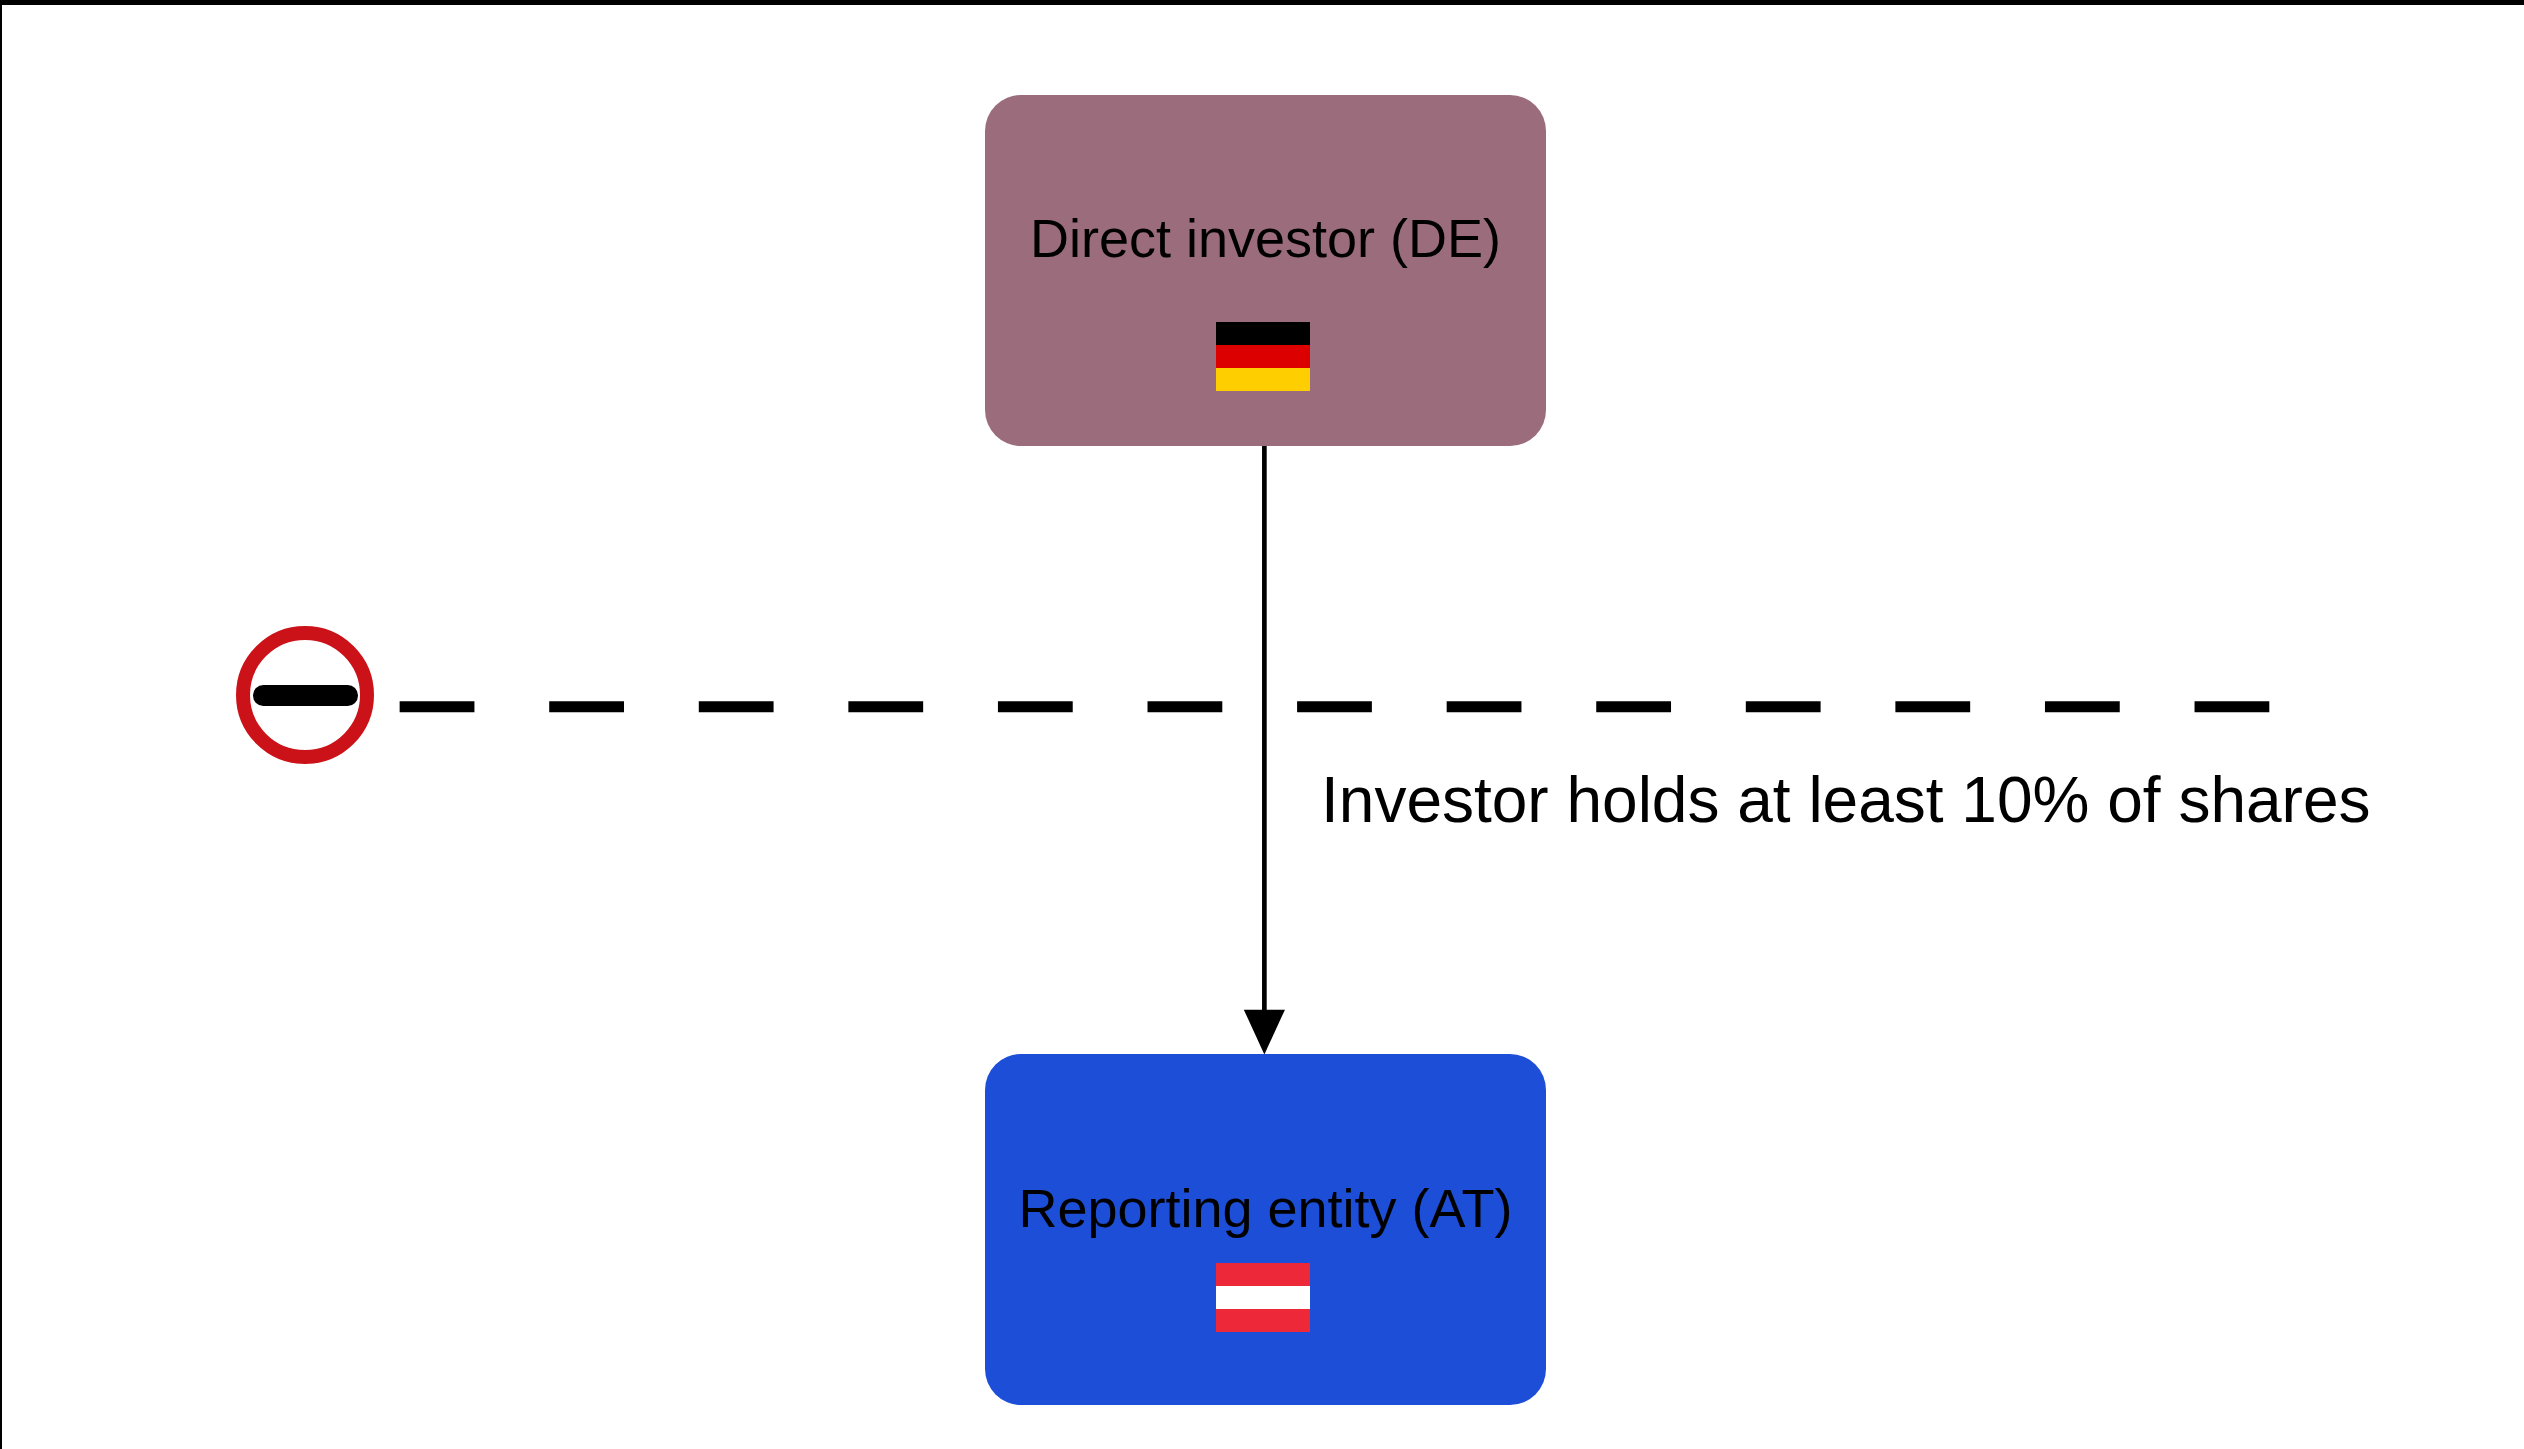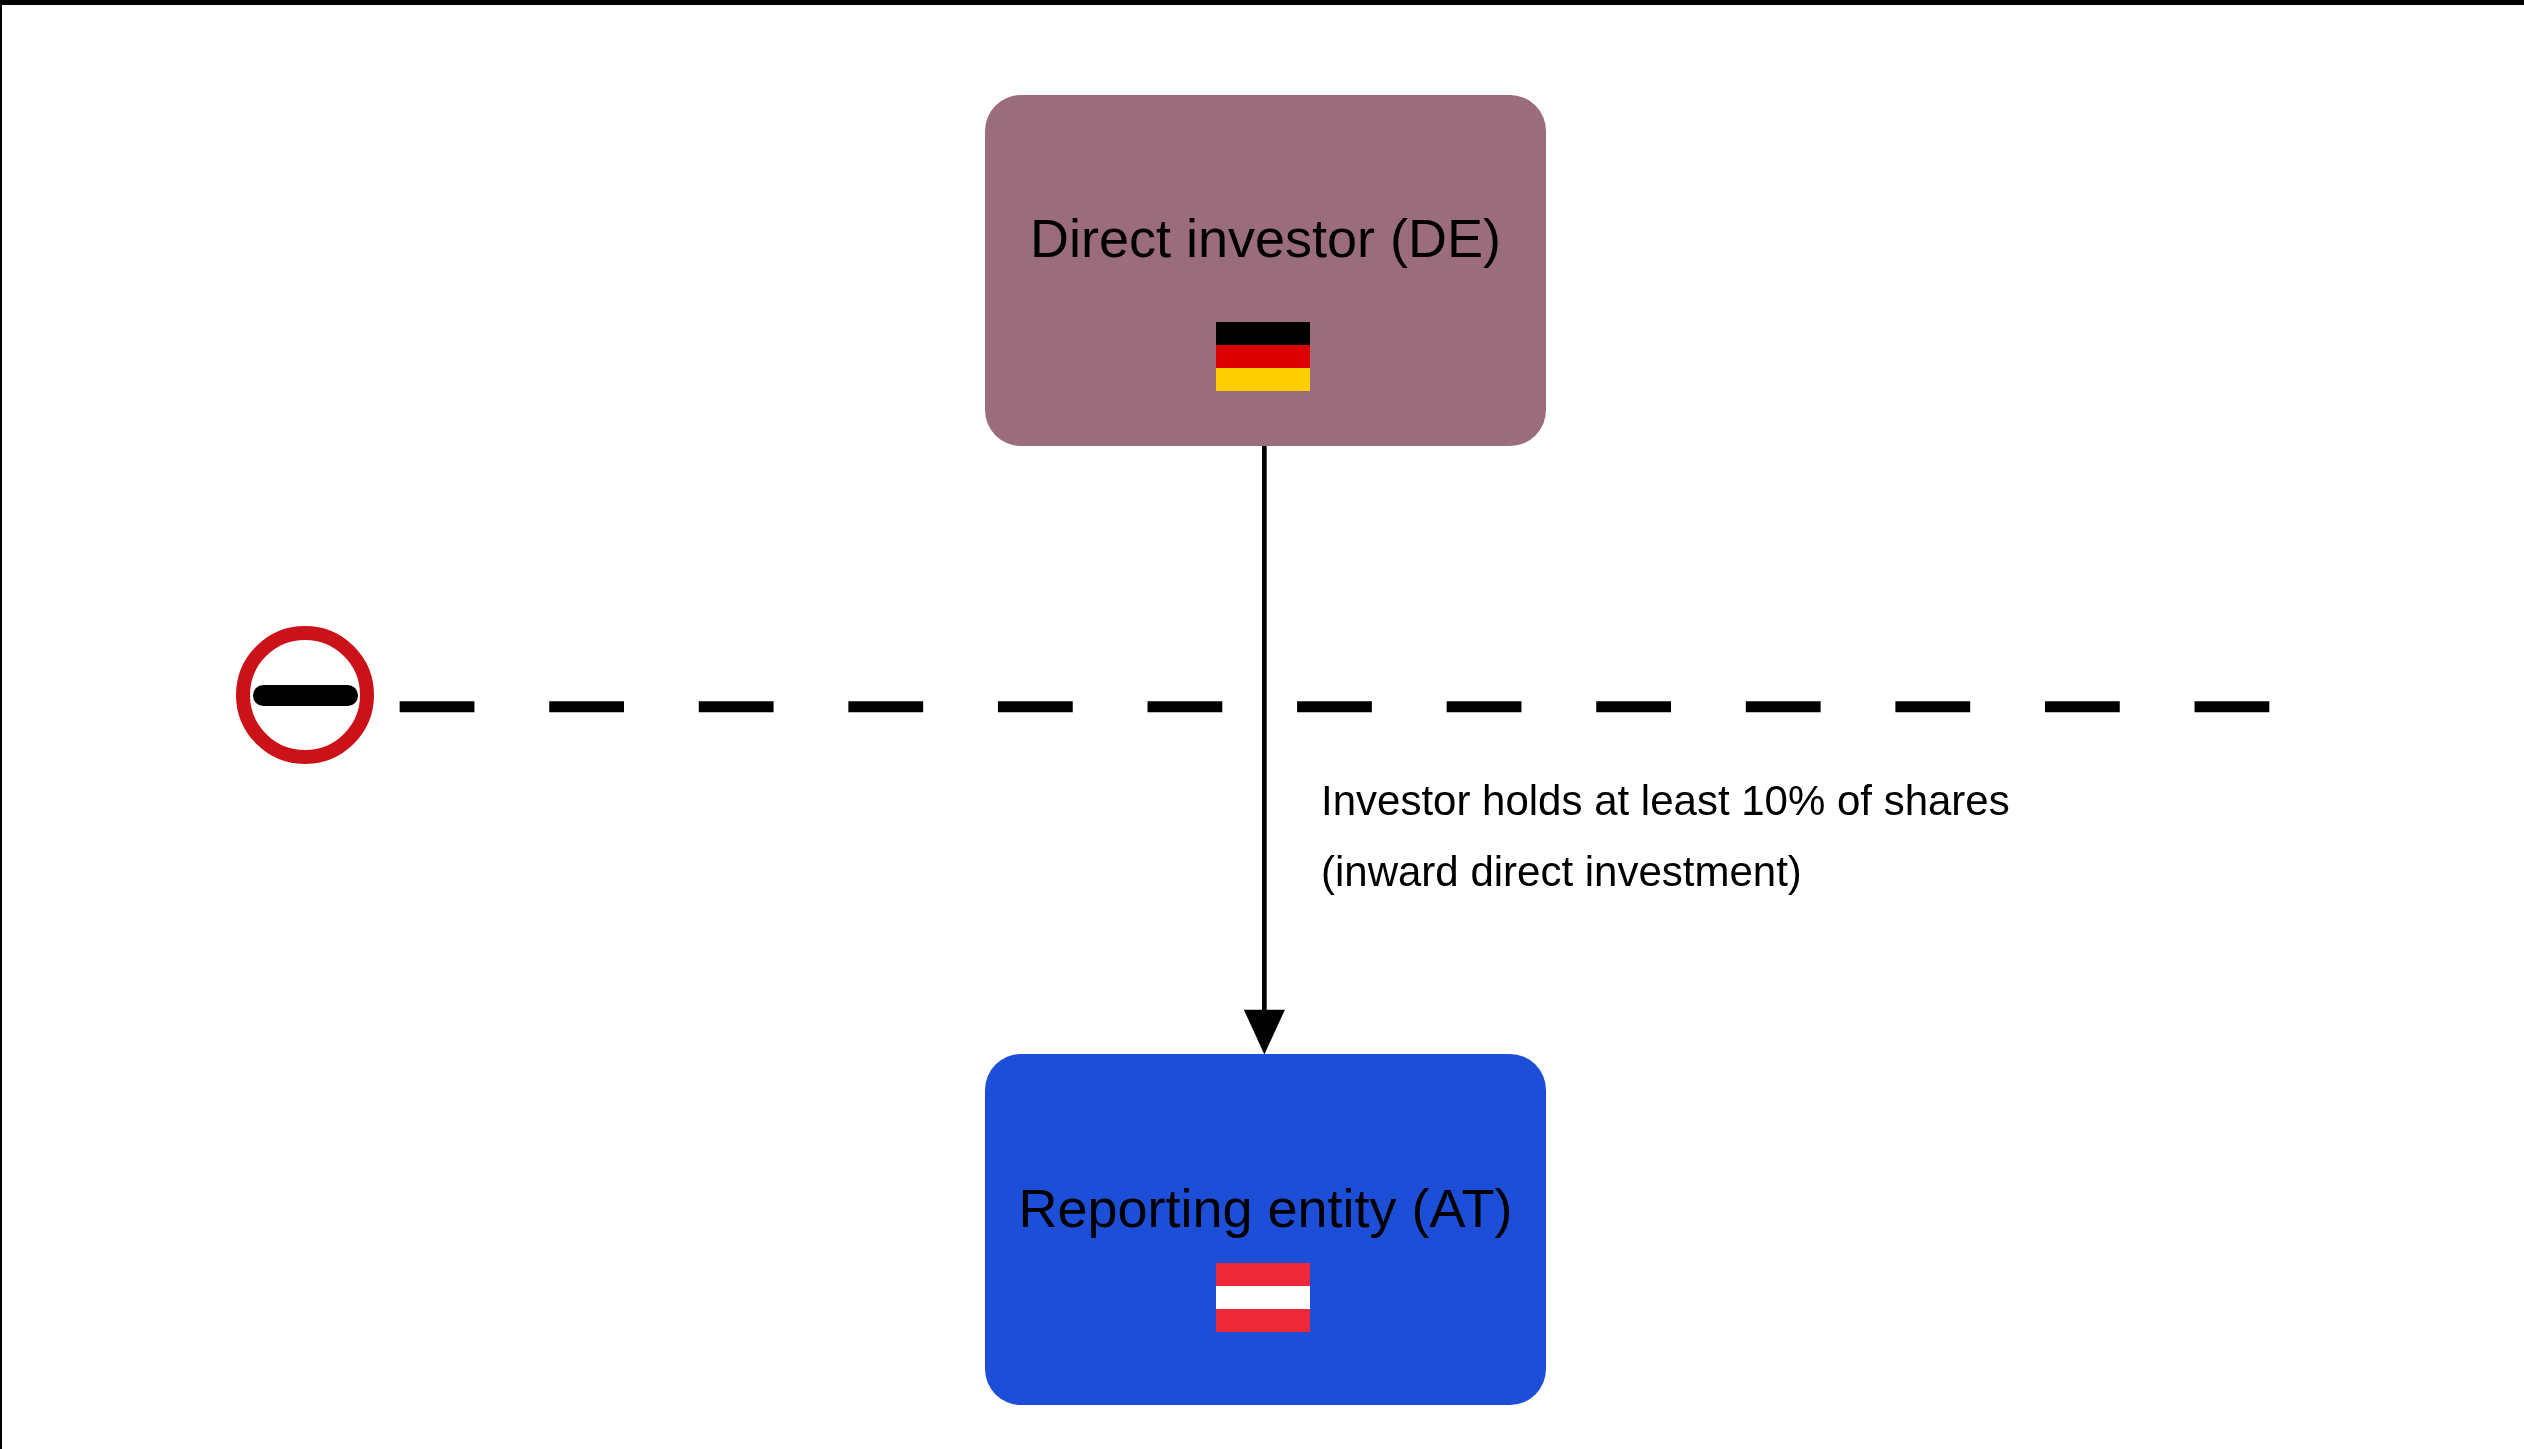--- a/index.html
+++ b/index.html
@@ -51,21 +51,21 @@
   .node-entity   .flag { top: 209px; }
   .flag .stripe { flex: 1 1 0; }
   .overlay-svg {
     position: absolute; left: 0; top: 0;
     width: 2525px; height: 1449px;
   }
   .edge-label {
     position: absolute;
     left: 1321px;
     top: 765px;
-    font-size: 42px;
+    font-size: 64px;
     line-height: 71px;
     white-space: nowrap;
   }
   .no-entry {
     position: absolute;
     left: 236px;
     top: 626px;
     width: 138px;
     height: 138px;
     box-sizing: border-box;
@@ -109,21 +109,20 @@
     <div class="node-label">Direct investor (DE)</div>
     <div class="flag">
       <div class="stripe" style="background-color: rgb(0, 0, 0);"></div>
       <div class="stripe" style="background-color: rgb(221, 0, 0);"></div>
       <div class="stripe" style="background-color: rgb(255, 206, 0);"></div>
     </div>
   </div>
 
   <div class="edge-label">
     <div>Investor holds at least 10% of shares</div>
-    <div>(inward direct investment)</div>
   </div>
 
   <div class="node node-entity" style="background-color: #1d4ed8;">
     <div class="node-label">Reporting entity (AT)</div>
     <div class="flag">
       <div class="stripe" style="background-color: rgb(237, 41, 57);"></div>
       <div class="stripe" style="background-color: rgb(255, 255, 255);"></div>
       <div class="stripe" style="background-color: rgb(237, 41, 57);"></div>
     </div>
   </div>

